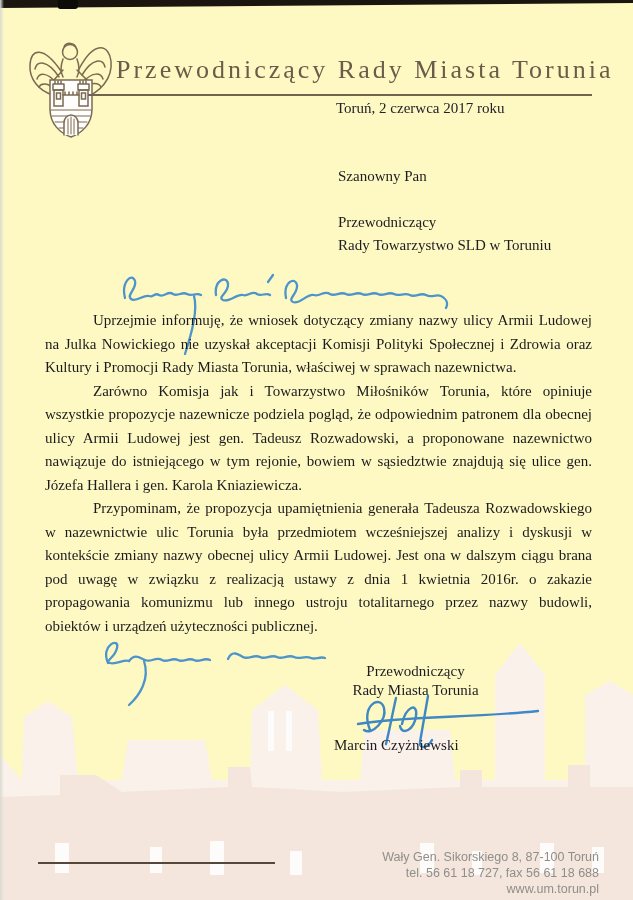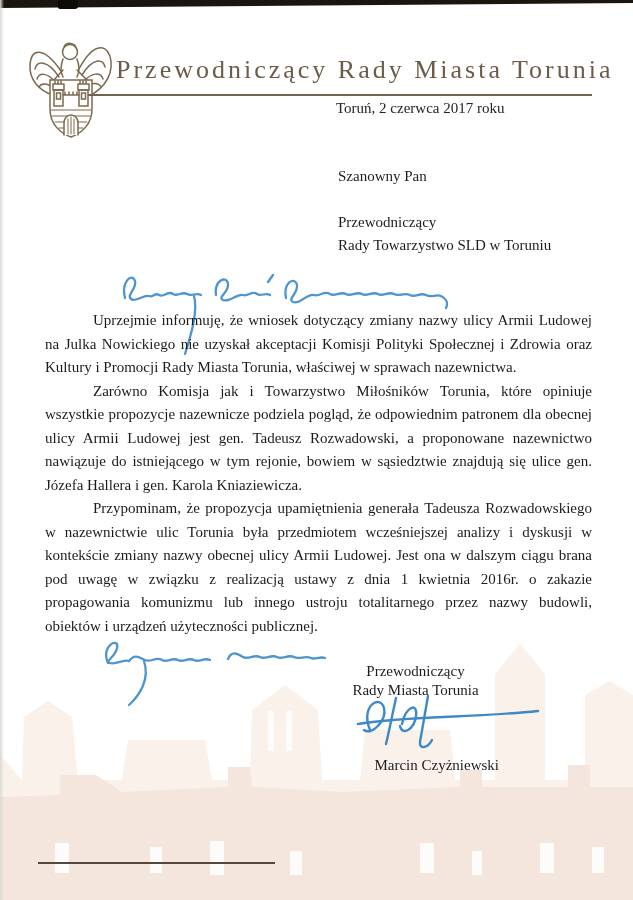--- a/index.html
+++ b/index.html
@@ -1,18 +1,18 @@
 <!DOCTYPE html>
 <html><head>
 <meta charset="utf-8">
 <style>
   html,body{margin:0;padding:0;background:#e9e9e9;}
   .page{
     position:relative;width:633px;height:900px;margin:0 auto;
-    background:#ffffff;overflow:hidden;
+    background:#fef9c3;overflow:hidden;
     font-family:"Liberation Serif",serif;color:#1f1e20;
   }
   
   .scan-edge-top{position:absolute;left:0;top:0;width:100%;height:8px;
     background:#1a150f;clip-path:polygon(0 0,100% 0,100% 38%,0 100%);}
   .scan-notch{position:absolute;left:58px;top:0;width:20px;height:9px;background:#0d0b08;border-radius:0 0 3px 2px;}
   .scan-edge-left{position:absolute;left:0;top:0;width:4px;height:100%;
     background:linear-gradient(90deg,#d9dbd2,rgba(255,255,255,0));}
   
   .watermark{position:absolute;left:0;top:615px;width:633px;height:285px;}
@@ -32,22 +32,22 @@
   .greeting-hand{left:118px;top:262px;}
   .closing-hand{left:96px;top:633px;}
   .signature-hand{left:352px;top:690px;}
   
   .body-text{position:absolute;left:45px;top:309px;width:547px;
     font-size:15px;line-height:23.5px;text-align:justify;color:#1b1b1d;}
   .body-text p{margin:0;text-indent:48px;}
   
   .sig-block{position:absolute;left:338px;top:662px;width:155px;text-align:center;
     font-size:15px;line-height:18.5px;color:#1d1c22;}
-  .signer-name{position:absolute;left:334px;top:737px;width:165px;text-align:right;
-    font-size:15px;color:#1d1c22;margin-top:20px;}
+  .signer-name{position:absolute;left:334px;top:737px;width:165px;text-align:left;
+    font-size:15px;color:#1d1c22;}
   
   .footer-office{position:absolute;left:40px;top:837px;font-size:17.5px;letter-spacing:2.2px;
     color:#55483a;white-space:nowrap;}
   .footer-rule{position:absolute;left:38px;top:862px;width:237px;height:2px;background:#55483a;}
   .footer-contact{position:absolute;right:34px;top:849px;text-align:right;
     font-family:"Liberation Sans",sans-serif;font-size:12.5px;line-height:16px;color:#8f8e8a;}
 </style>
 </head>
 <body>
 
@@ -162,14 +162,19 @@
       <path d="M18,40 C8,16 28,4 32,18 C35,30 20,46 12,40"></path>
       <path d="M44,8 C40,26 37,42 34,54"></path>
       <path d="M50,34 C54,16 66,12 64,26 C62,40 50,46 48,36"></path>
       <path d="M76,6 C73,24 70,40 68,52 C67,60 76,58 80,50"></path>
     </g>
   </svg>
 
   <div class="signer-name">Marcin Czyżniewski</div>
 
   <div class="footer-rule"></div>
+  <div class="footer-contact">
+    <div>Wały Gen. Sikorskiego 8, 87-100 Toruń</div>
+    <div>tel. 56 61 18 727, fax 56 61 18 688</div>
+    <div>www.um.torun.pl</div>
+  </div>
 
 </div>
 
 </body></html>

